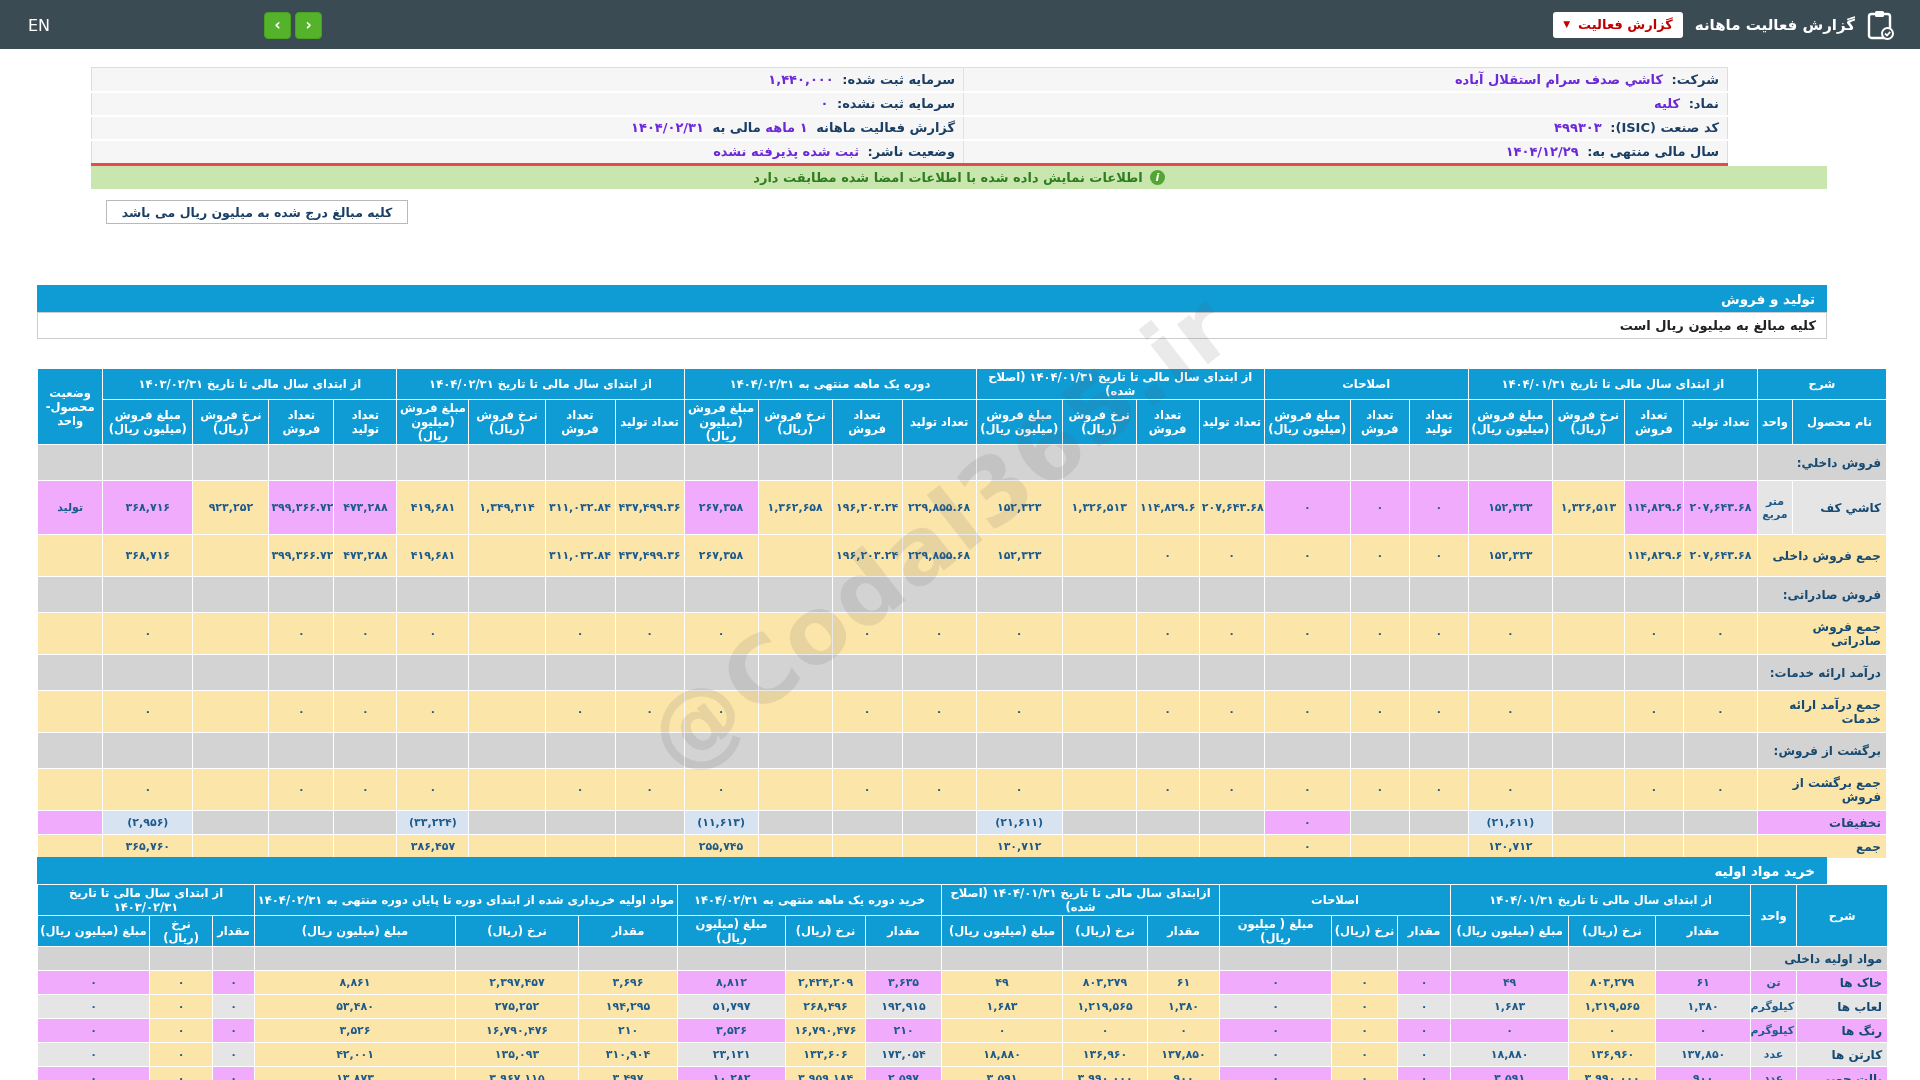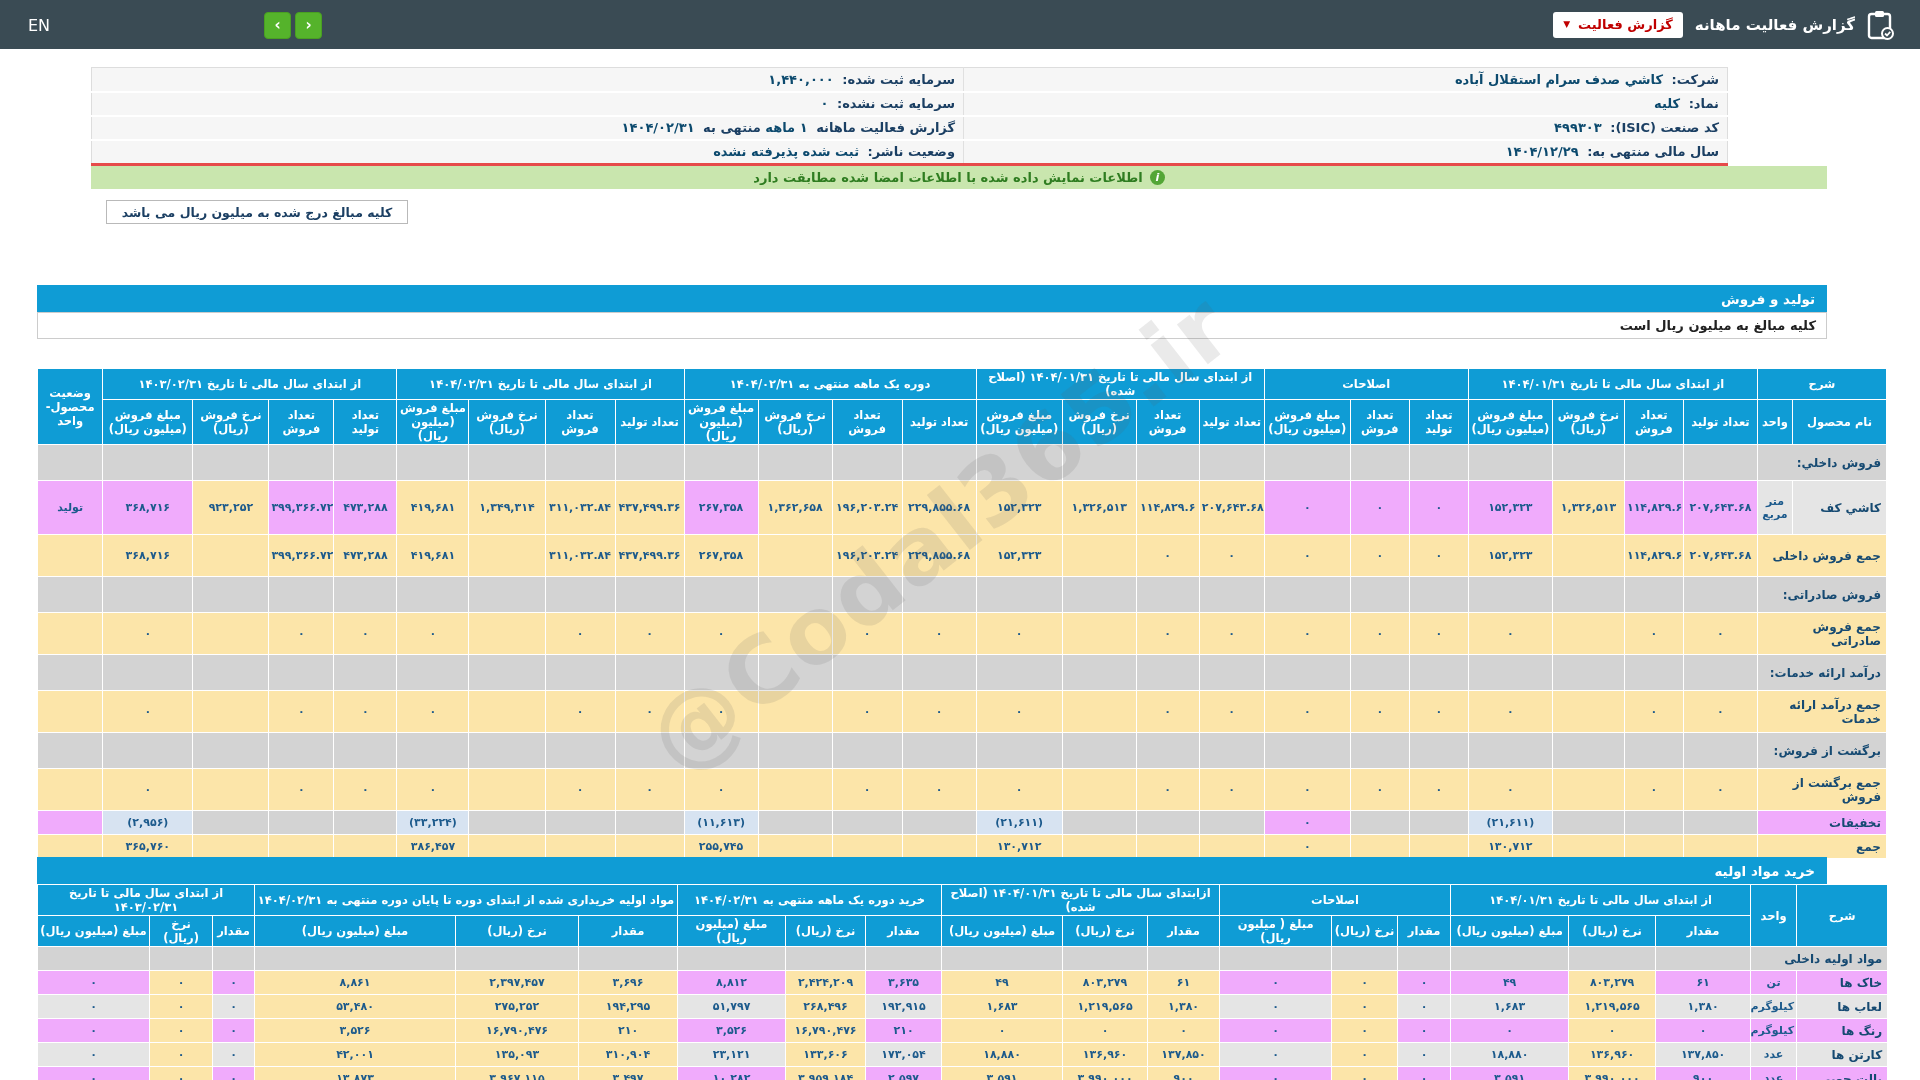--- a/index.html
+++ b/index.html
@@ -20,21 +20,21 @@
           justify-content:center;cursor:pointer;line-height:1}
   .lang{position:absolute;top:16px;left:28px;color:#fff;font-size:16px;cursor:pointer}
   
   .info-table{position:absolute;left:91px;top:67px;width:1637px;border-collapse:collapse;
               border:1px solid #ddd;background:#f6f6f6}
   .info-table tr{height:24px}
   .info-table td{background:#f6f6f6;border-bottom:2px solid #fff;padding:0 8px;
                  font-size:13px;font-weight:bold;white-space:nowrap}
   .info-table td.right-cell{width:747px;border-left:1px solid #e0e0e0}
   .lbl-txt{color:#1b3f63}
-  .val-txt{color:#0c4a6e;padding:0 4px 0 0}
+  .val-txt{color:#6d28d9;padding:0 4px 0 0}
   .red-line{position:absolute;left:91px;top:163px;width:1637px;height:3px;background:#e64a4a}
   .green-bar{position:absolute;left:91px;top:166px;width:1736px;height:23px;background:#c9e6ae;
              display:flex;align-items:center;justify-content:center;gap:7px;
              color:#2f7d21;font-weight:bold;font-size:13px}
   .info-icon{width:15px;height:15px;border-radius:50%;background:#53a636;color:#fff;font-size:11px;
              font-weight:bold;font-style:italic;display:flex;align-items:center;justify-content:center}
   .note-box{position:absolute;left:106px;top:200px;width:300px;height:22px;background:#fff;
             border:1px solid #b9b9b9;display:flex;align-items:center;justify-content:center;
             font-size:12.5px;font-weight:bold;color:#1b3f63}
   
@@ -95,21 +95,21 @@
       <tr>
         <td class="right-cell"><span class="lbl-txt">شرکت:</span> <span class="val-txt">کاشي صدف سرام استقلال آباده</span> </td>
         <td class="left-cell"><span class="lbl-txt">سرمایه ثبت شده:</span> <span class="val-txt">۱,۴۴۰,۰۰۰</span> </td>
       </tr>
       <tr>
         <td class="right-cell"><span class="lbl-txt">نماد:</span> <span class="val-txt">کلیه</span> </td>
         <td class="left-cell"><span class="lbl-txt">سرمایه ثبت نشده:</span> <span class="val-txt">۰</span> </td>
       </tr>
       <tr>
         <td class="right-cell"><span class="lbl-txt">کد صنعت (ISIC):</span> <span class="val-txt">۴۹۹۳۰۳</span> </td>
-        <td class="left-cell"><span class="lbl-txt">گزارش فعالیت ماهانه </span> <span class="val-txt">۱ ماهه</span> <span class="lbl-txt">منتهی به</span> <span class="val-txt">۱۴۰۴/۰۲/۳۱</span> </td>
+        <td class="left-cell"><span class="lbl-txt">گزارش فعالیت ماهانه </span> <span class="val-txt">۱ ماهه</span> <span class="lbl-txt">مالی به</span> <span class="val-txt">۱۴۰۴/۰۲/۳۱</span> </td>
       </tr>
       <tr>
         <td class="right-cell"><span class="lbl-txt">سال مالی منتهی به:</span> <span class="val-txt">۱۴۰۴/۱۲/۲۹</span> </td>
         <td class="left-cell"><span class="lbl-txt">وضعیت ناشر:</span> <span class="val-txt">ثبت شده پذیرفته نشده</span> </td>
       </tr>
     </tbody>
 </table>
 <div class="red-line"></div>
 <div class="green-bar">
   <span class="info-icon">i</span>

